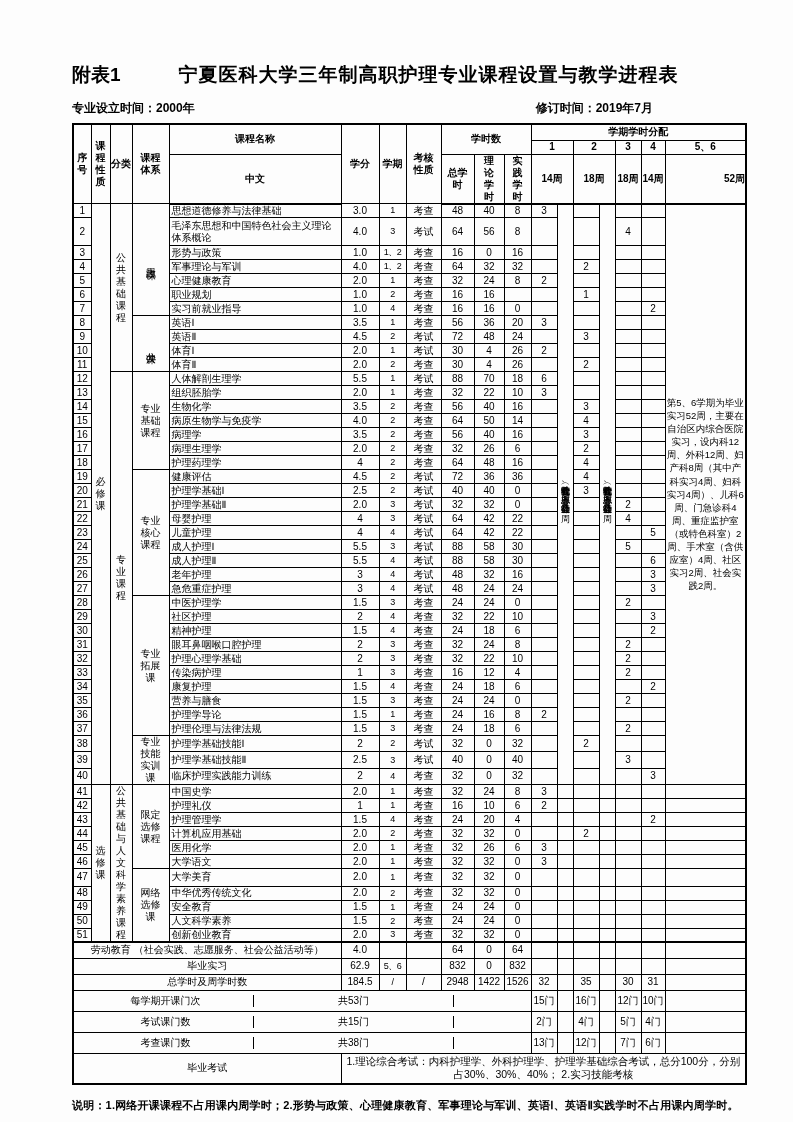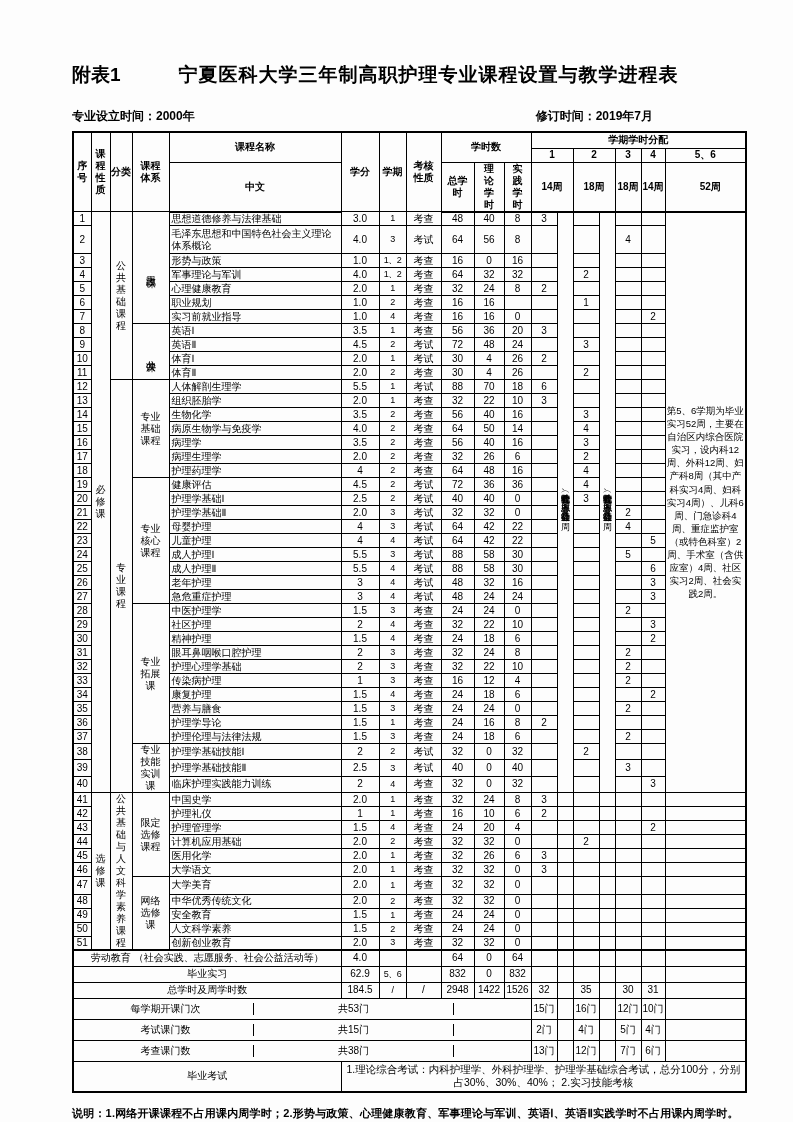--- a/index.html
+++ b/index.html
@@ -5,37 +5,37 @@
   * { margin:0; padding:0; box-sizing:border-box; }
   html,body { background:#888; }
   .page {
     width:793px; height:1122px; background:#fdfdfd; margin:0 auto; position:relative;
     font-family:Liberation Sans, sans-serif; color:#000;
     padding:62px 48px 0 72px; overflow:hidden;
   }
   .title-line { display:flex; align-items:baseline; height:30px; }
   .appendix { font-size:19px; font-weight:bold; }
   .main-title { font-size:19px; font-weight:bold; margin-left:58px; letter-spacing:1px; }
-  .subtitle-line { display:flex; justify-content:space-between; width:673px; margin-top:16px; margin-bottom:6px; font-size:12px; font-weight:bold; }
+  .subtitle-line { display:flex; justify-content:space-between; width:673px; margin-top:8px; margin-bottom:6px; font-size:12px; font-weight:bold; }
   .subtitle-line .right { padding-right:92px; }
 
   table { border-collapse:collapse; table-layout:fixed; width:673px; border:2px solid #000; }
   td { border:1px solid #000; font-size:10px; text-align:center; vertical-align:middle; padding:0; line-height:1.2; overflow:hidden; }
   thead td { font-weight:bold; }
   .h1 { height:16px; } .h2 { height:14px; }
   .h3 { height:28px; } .h3 td { border-bottom:2px solid #000; }
   tbody tr { height:14px; }
   .name { text-align:left; padding:0 2px; }
   .pad5 { padding:0 5px; }
   .pad4 { padding:0 4px; }
   .pad6 { padding:16px 6px; }
   .sysg { padding:0 7px; }
   .cat { padding:0 1px; }
   .grp { padding:0 4px; }
-  .wk { text-align:center; padding-left:10px; }
+  .wk { text-align:right; padding-left:10px; }
   .sem { font-size:9px; white-space:nowrap; letter-spacing:-0.5px; }
   .v { writing-mode:vertical-rl; text-orientation:upright; display:inline-block; letter-spacing:1px; }
   .strip .v { font-size:9px; letter-spacing:0; }
   .note { font-size:9.5px; line-height:1.38; padding:0 1px; }
   .sum { height:16px; }
   .thick td { border-top:2px solid #000; }
   .cnt { height:17px; }
   .fin { height:30px; }
   .fintxt { text-align:center; padding:1px 3px; font-size:10.5px; line-height:1.3; }
   .split { padding:4px; }

